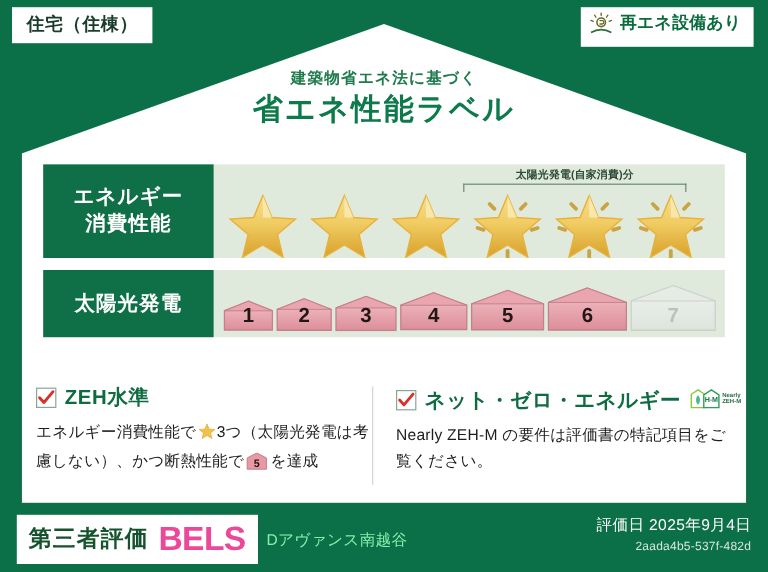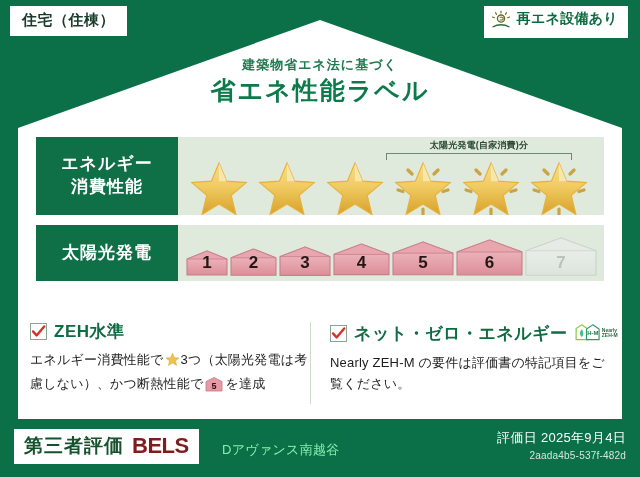--- a/index.html
+++ b/index.html
@@ -227,23 +227,23 @@
     align-items: center;
     gap: 8px;
   }
   .bels-jp {
     font-size: 19px;
     font-weight: bold;
     color: #14532d;
     letter-spacing: 1px;
   }
   .bels-en {
-    font-size: 22px;
-    font-weight: bold;
-    color: #7f1d1d;
+    font-size: 28px;
+    font-weight: bold;
+    color: #ec4899;
     letter-spacing: -0.5px;
   }
   .property-name {
     position: absolute;
     left: 222px; top: 22px;
     font-size: 13px;
     color: #86efac;
     letter-spacing: 0.3px;
   }
   .eval-date {

